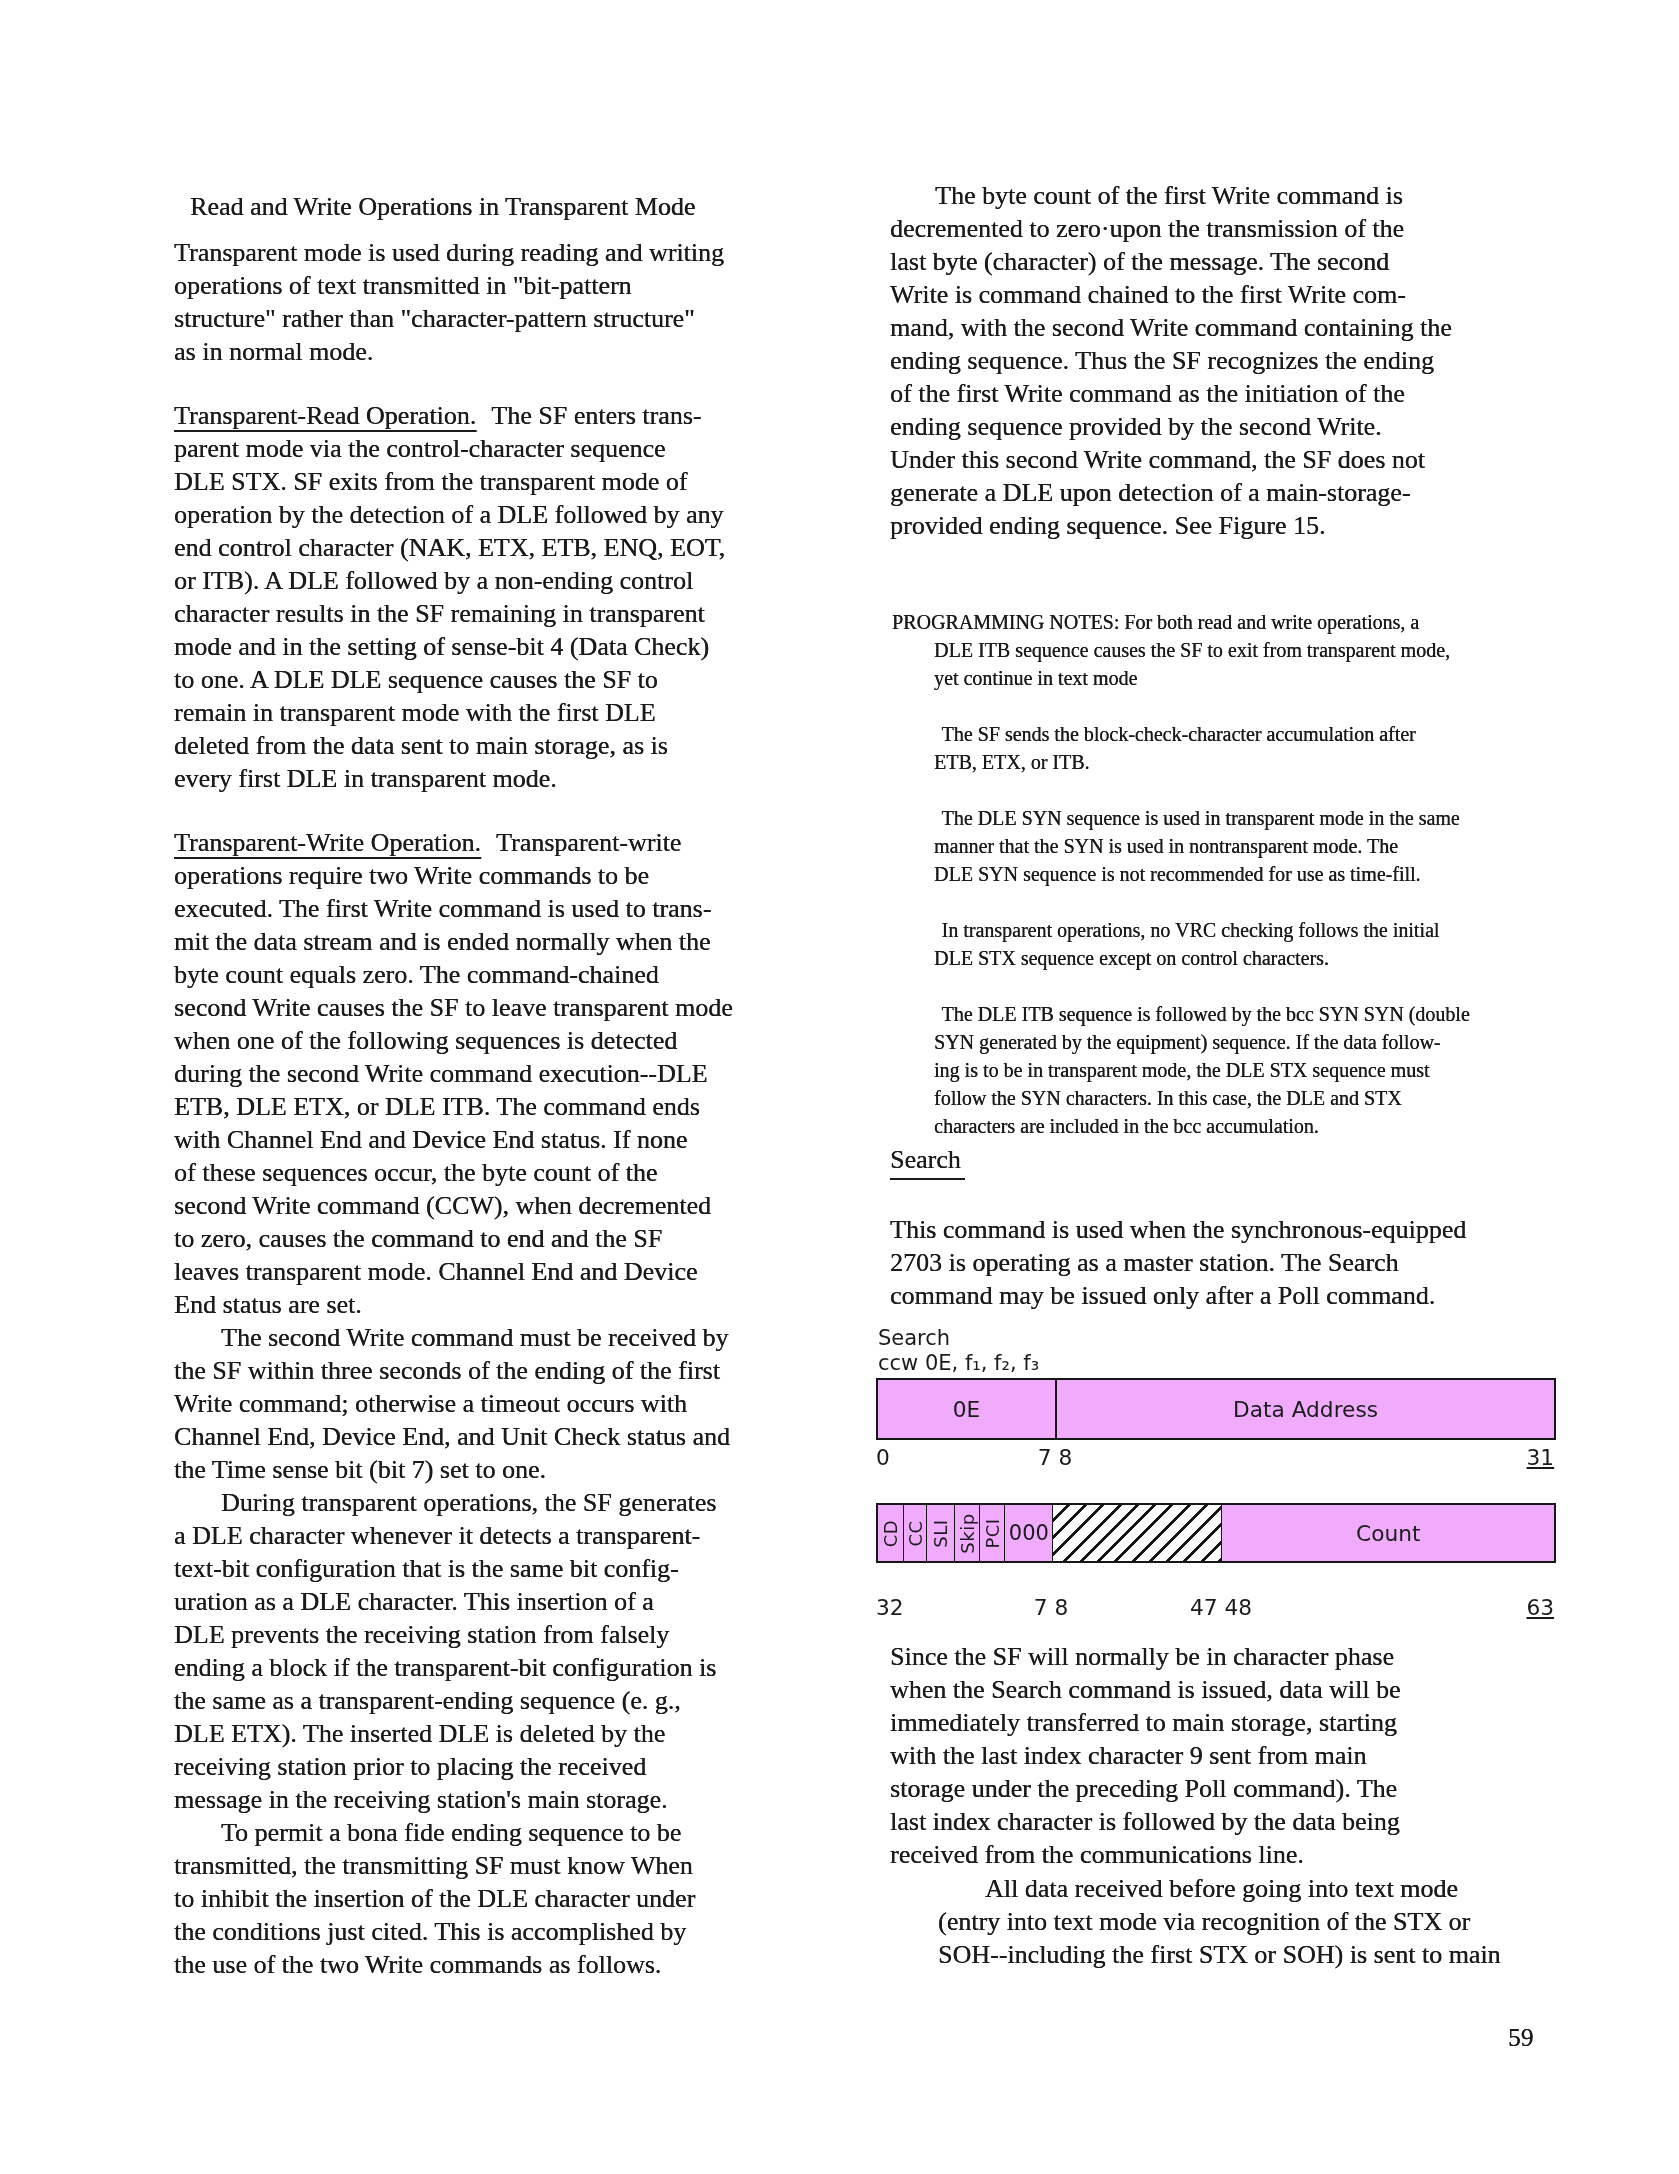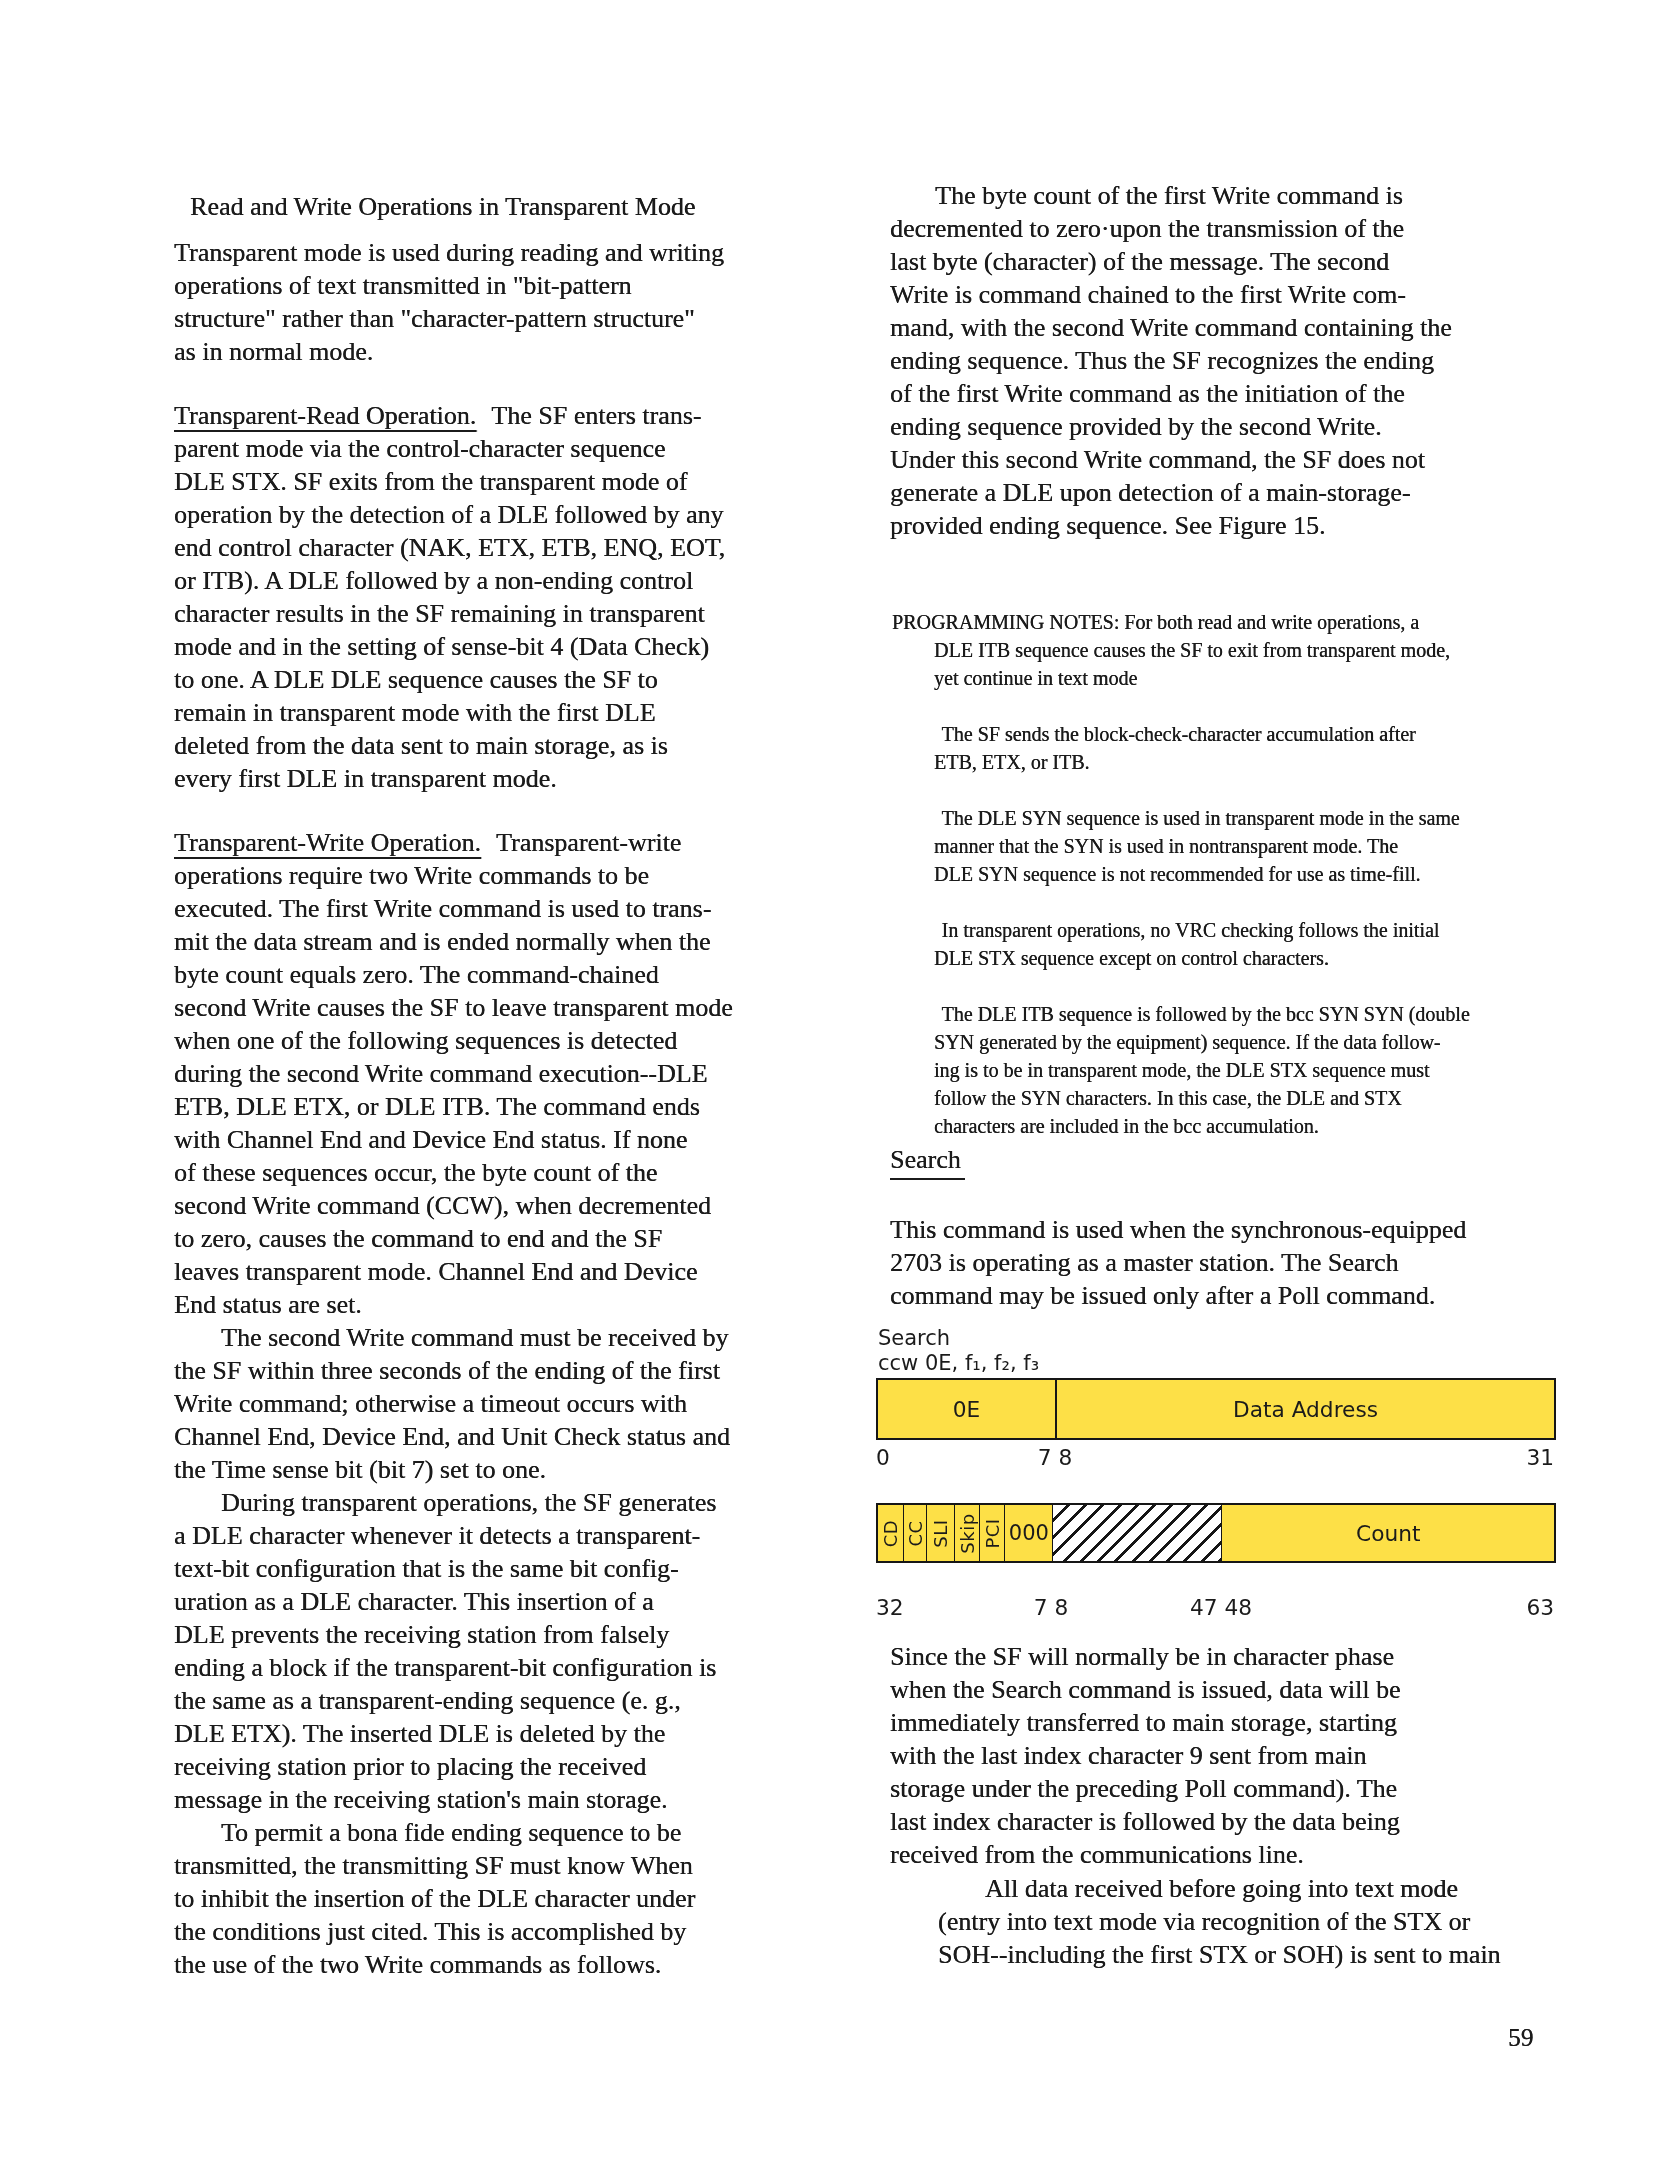--- a/index.html
+++ b/index.html
@@ -46,21 +46,21 @@
   .diag-label{
     font-family:"DejaVu Sans", sans-serif;
     font-size:21px;line-height:25.4px;
     white-space:pre-line;
     text-shadow:none;
   }
   .ccw-box{
     display:flex;
     box-sizing:border-box;
     border:2.8px solid #161616;
-    background:#fde047;
+    background:#f0abfc;
     font-family:"DejaVu Sans", sans-serif;
     font-size:21.7px;
     text-shadow:none;
   }
   .cell{
     display:flex;align-items:center;justify-content:center;
     box-sizing:border-box;
   }
   .cell-opcode{width:179px;border-right:2.8px solid #161616;}
   .cell-field{flex:1;}
@@ -77,21 +77,21 @@
     background:repeating-linear-gradient(135deg,#ffffff 0 9.4px,#161616 9.4px 12.2px);
   }
   .bits{
     position:relative;
     font-family:"DejaVu Sans", sans-serif;
     font-size:21.7px;line-height:24.5px;height:24.5px;
     text-shadow:none;
   }
   .bits span{position:absolute;top:0;white-space:nowrap;}
   .bit-left{left:0;}
-  .bit-right{right:1.9px;}
+  .bit-right{right:1.9px;text-decoration:underline;}
   .bit-mid{transform:translateX(-50%);}
   .page-num{font-size:25.4px;}
 </style>
 </head>
 <body>
 
 <div class="page">
 
   <h2 class="abs sec-heading" style="top:174px;left:174px;width:669px;">Read and Write Operations in Transparent Mode</h2>
 

